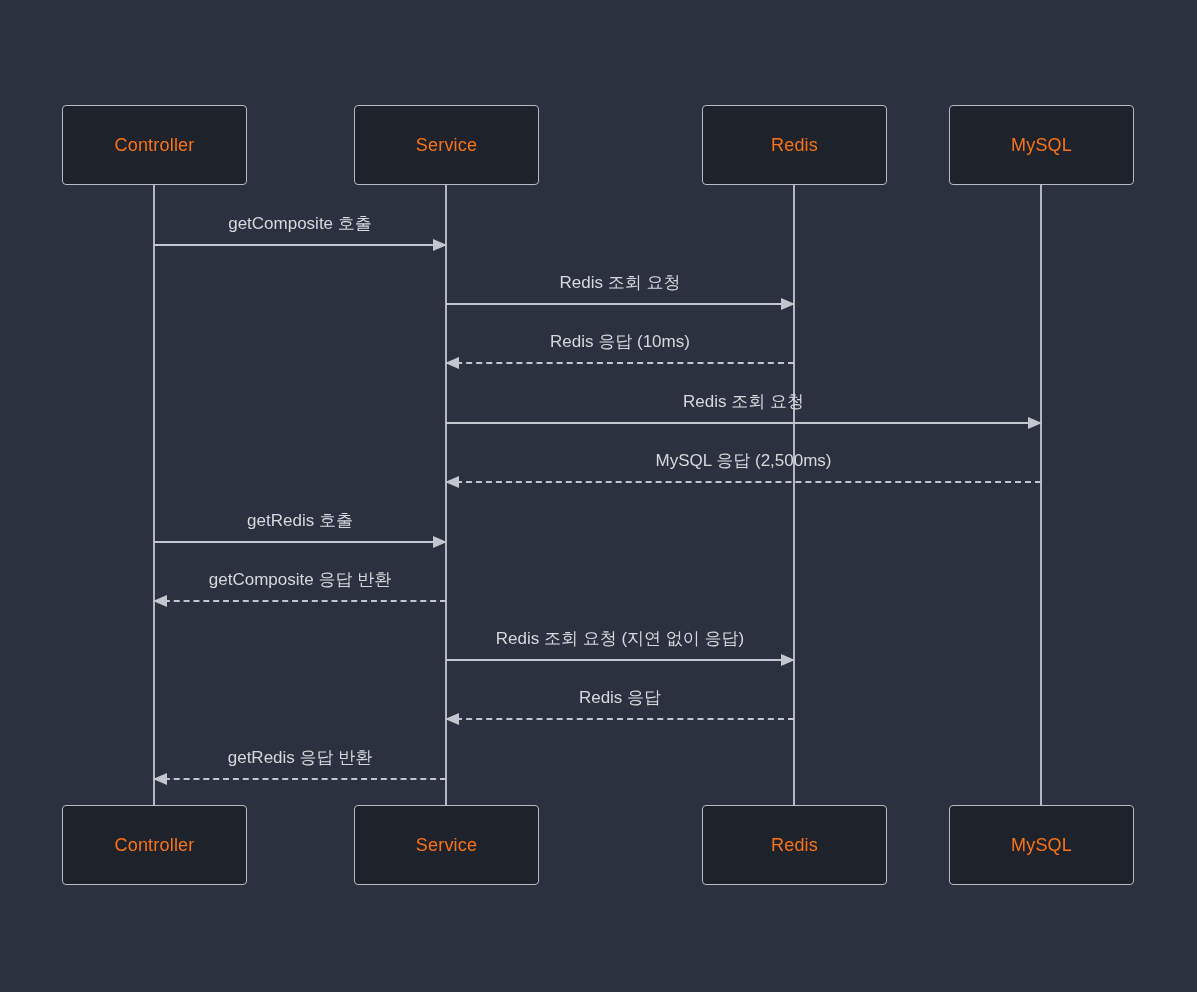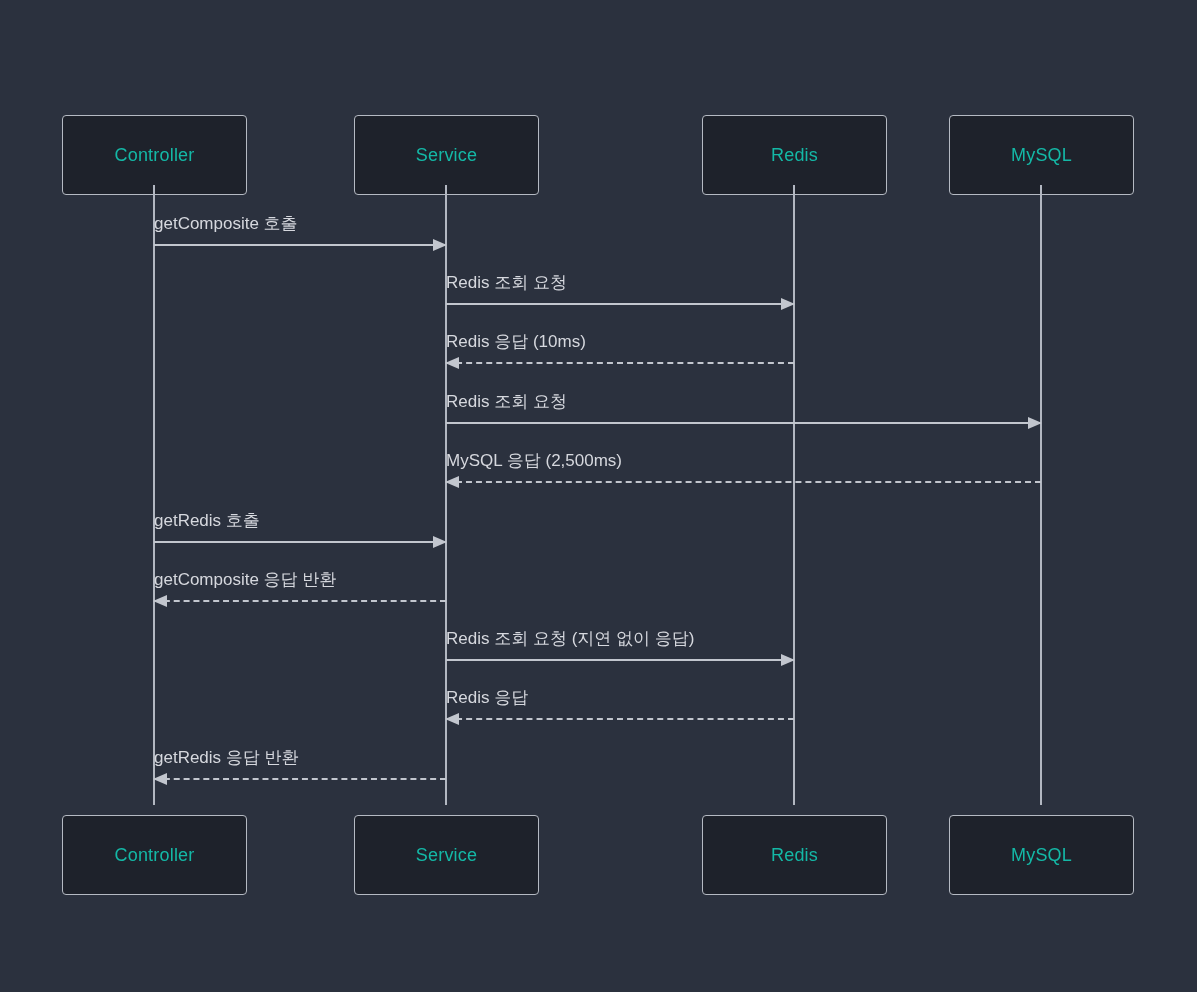--- a/index.html
+++ b/index.html
@@ -17,24 +17,23 @@
   .actor {
     position: absolute;
     width: 183px;
     height: 78px;
     background: #1e222b;
     border: 1px solid #b5bac3;
     border-radius: 4px;
     display: flex;
     align-items: center;
     justify-content: center;
-    color: #14b8a6;
+    color: #f97316;
     font-size: 18px;
     letter-spacing: 0.2px;
-    margin-top: 10px;
   }
   .lifeline {
     position: absolute;
     top: 185px;
     height: 620px;
     width: 2px;
     background: #b2b7c1;
   }
   .message {
     position: absolute;
@@ -49,21 +48,21 @@
     border-top: 2px solid #c2c6ce;
   }
   .msg-line.dashed {
     border-top-style: dashed;
   }
   .msg-label {
     position: absolute;
     left: 0;
     width: 100%;
     bottom: 9px;
-    text-align: left;
+    text-align: center;
     color: #d6d8de;
     font-size: 17px;
     white-space: nowrap;
   }
   .arrowhead {
     position: absolute;
     top: -5px;
     width: 0;
     height: 0;
     border-top: 6px solid transparent;

